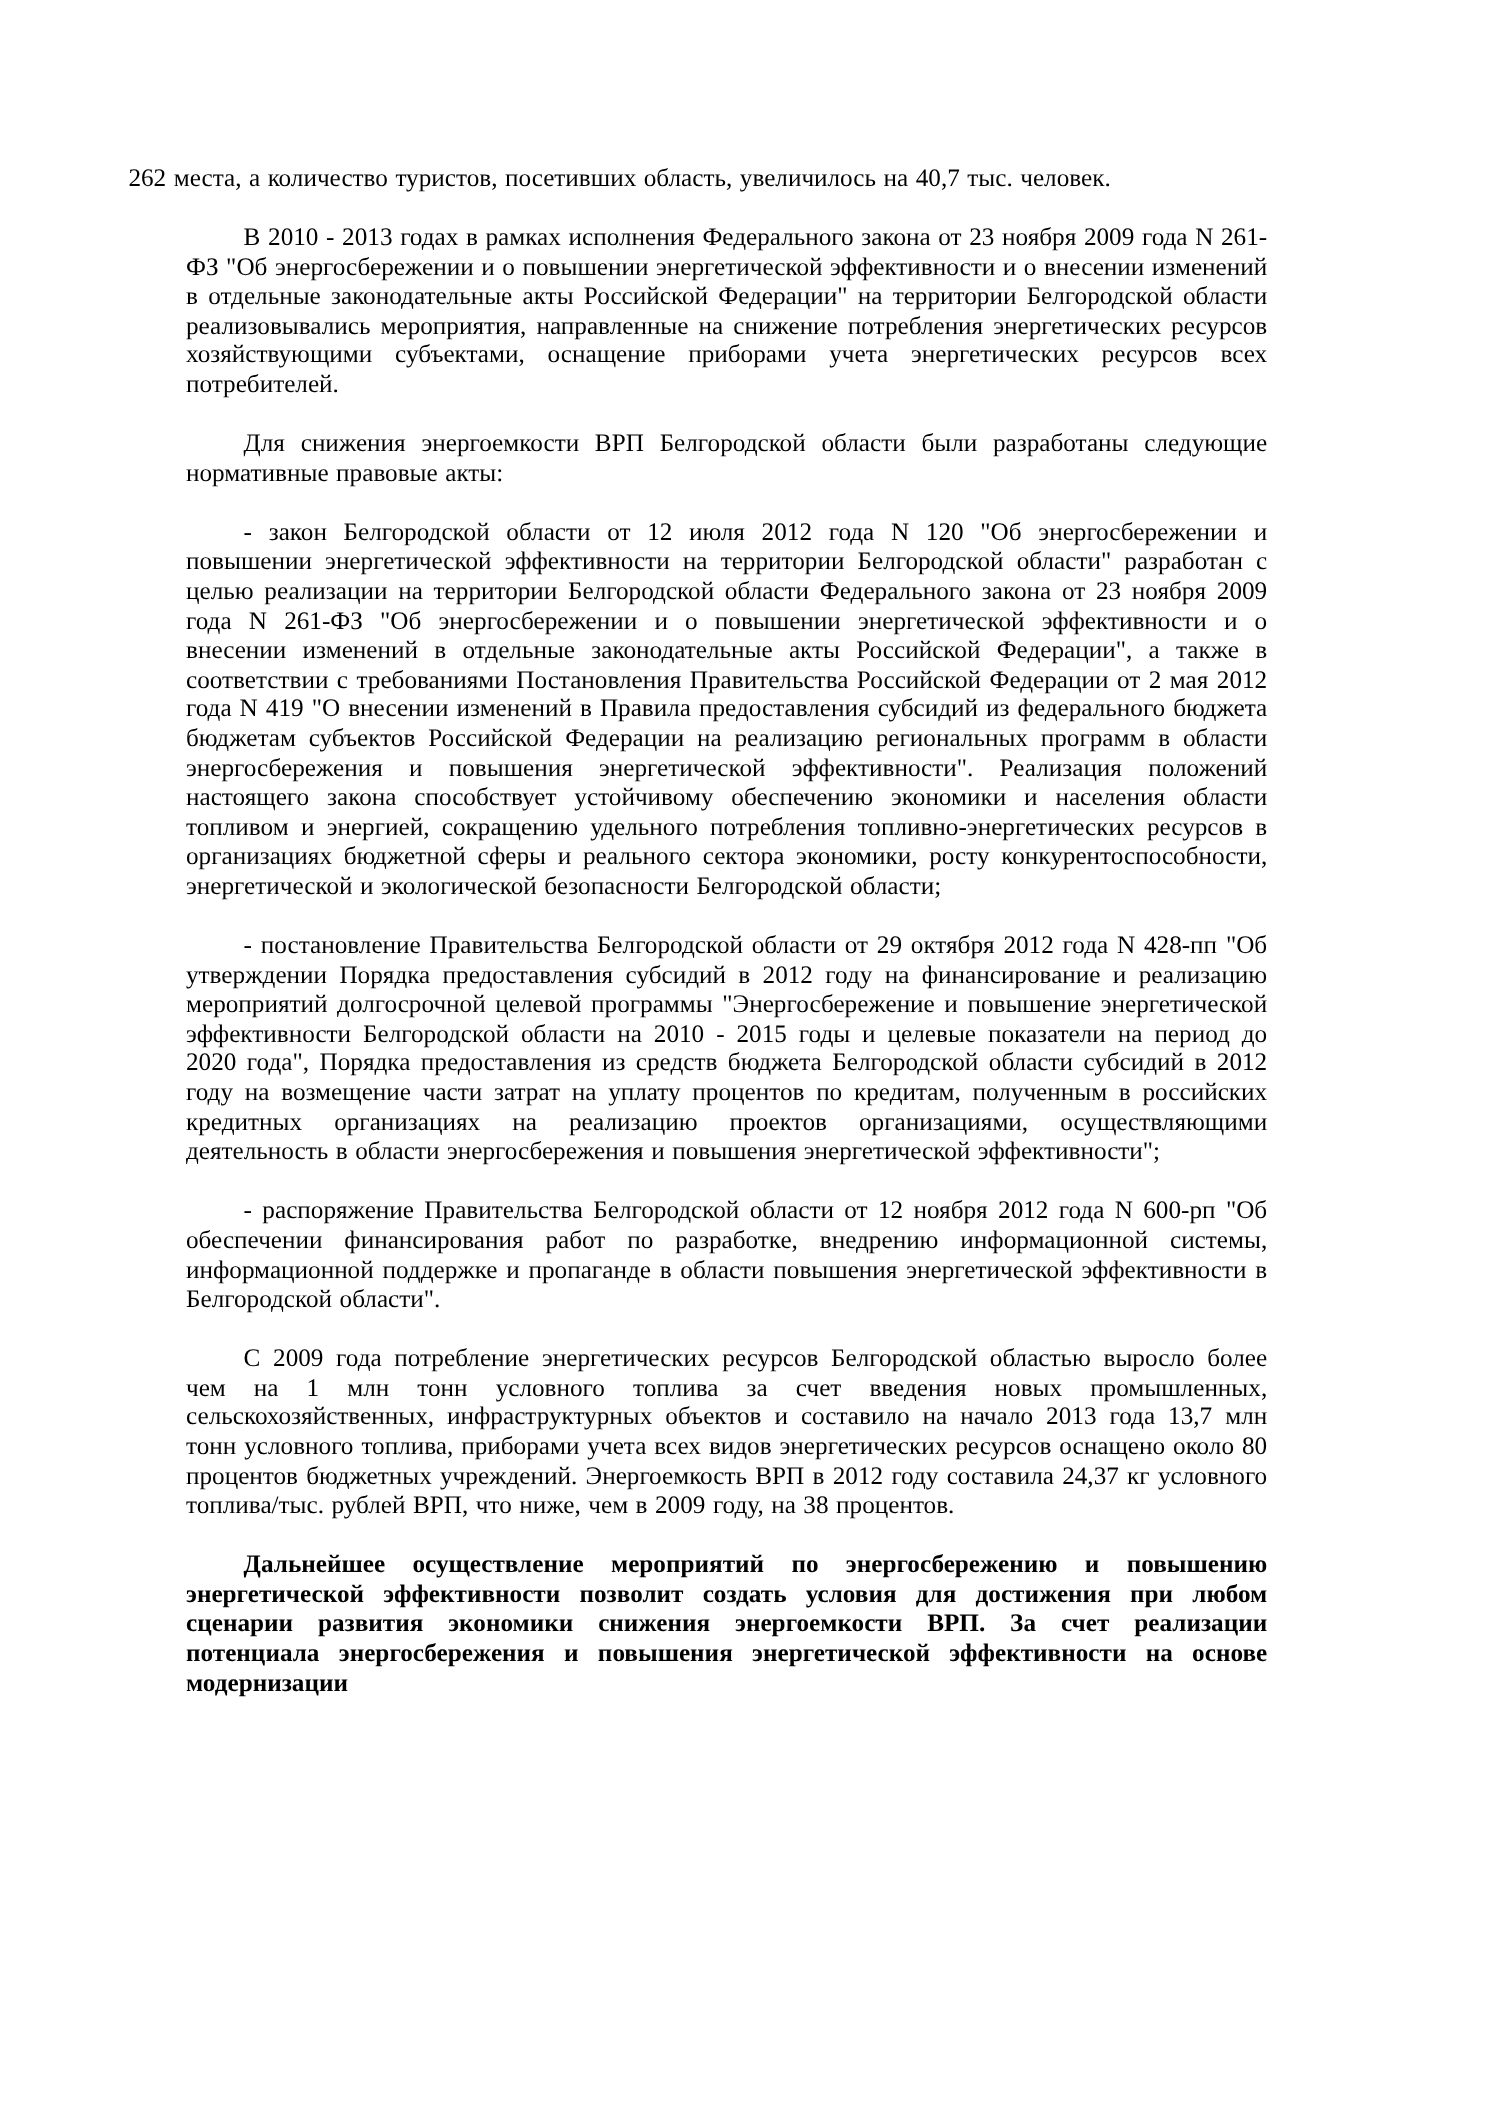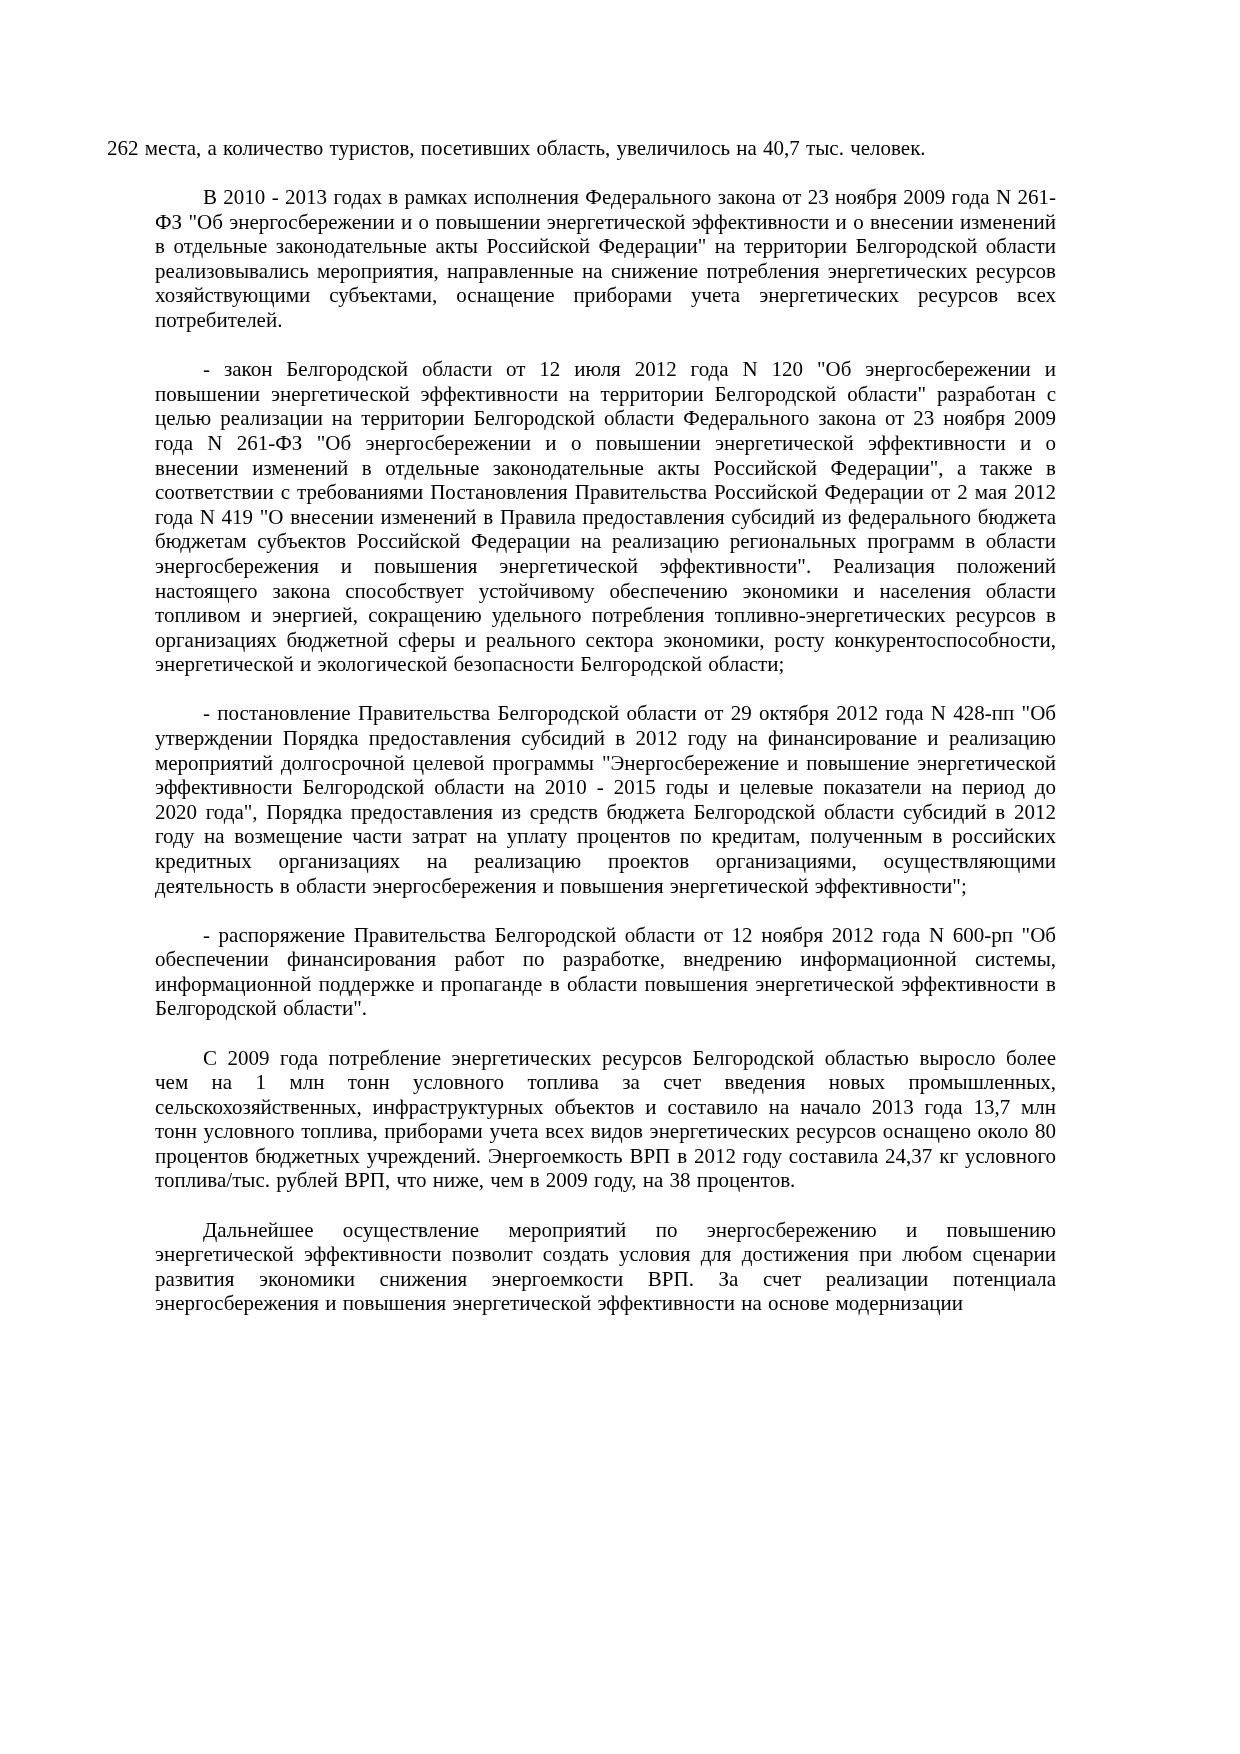--- a/index.html
+++ b/index.html
@@ -18,30 +18,31 @@
     padding: 136px 184px 40px 107px;
   }
   .para {
     margin: 0 0 24.5px 0;
     font-size: 21px;
     line-height: 24.6px;
     text-align: justify;
     word-spacing: 1px;
   }
   .para.indent { text-indent: 48px; margin-left: 48px; }
-  .para:last-child { margin-bottom: 0; }
+  .para:last-child { margin-bottom: 0; font-weight: bold; }
 </style>
 </head>
 <body>
 
 <div class="page">
   <p class="para">262 места, а количество туристов, посетивших область, увеличилось на 40,7 тыс. человек.</p>
 
   <p class="para indent">В 2010 - 2013 годах в рамках исполнения Федерального закона от 23 ноября 2009 года N 261-ФЗ "Об энергосбережении и о повышении энергетической эффективности и о внесении изменений в отдельные законодательные акты Российской Федерации" на территории Белгородской области реализовывались мероприятия, направленные на снижение потребления энергетических ресурсов хозяйствующими субъектами, оснащение приборами учета энергетических ресурсов всех потребителей.</p>
 
+  <p class="para indent">Для снижения энергоемкости ВРП Белгородской области были разработаны следующие нормативные правовые акты:</p>
 
   <p class="para indent">- закон Белгородской области от 12 июля 2012 года N 120 "Об энергосбережении и повышении энергетической эффективности на территории Белгородской области" разработан с целью реализации на территории Белгородской области Федерального закона от 23 ноября 2009 года N 261-ФЗ "Об энергосбережении и о повышении энергетической эффективности и о внесении изменений в отдельные законодательные акты Российской Федерации", а также в соответствии с требованиями Постановления Правительства Российской Федерации от 2 мая 2012 года N 419 "О внесении изменений в Правила предоставления субсидий из федерального бюджета бюджетам субъектов Российской Федерации на реализацию региональных программ в области энергосбережения и повышения энергетической эффективности". Реализация положений настоящего закона способствует устойчивому обеспечению экономики и населения области топливом и энергией, сокращению удельного потребления топливно-энергетических ресурсов в организациях бюджетной сферы и реального сектора экономики, росту конкурентоспособности, энергетической и экологической безопасности Белгородской области;</p>
 
   <p class="para indent">- постановление Правительства Белгородской области от 29 октября 2012 года N 428-пп "Об утверждении Порядка предоставления субсидий в 2012 году на финансирование и реализацию мероприятий долгосрочной целевой программы "Энергосбережение и повышение энергетической эффективности Белгородской области на 2010 - 2015 годы и целевые показатели на период до 2020 года", Порядка предоставления из средств бюджета Белгородской области субсидий в 2012 году на возмещение части затрат на уплату процентов по кредитам, полученным в российских кредитных организациях на реализацию проектов организациями, осуществляющими деятельность в области энергосбережения и повышения энергетической эффективности";</p>
 
   <p class="para indent">- распоряжение Правительства Белгородской области от 12 ноября 2012 года N 600-рп "Об обеспечении финансирования работ по разработке, внедрению информационной системы, информационной поддержке и пропаганде в области повышения энергетической эффективности в Белгородской области".</p>
 
   <p class="para indent">С 2009 года потребление энергетических ресурсов Белгородской областью выросло более чем на 1 млн тонн условного топлива за счет введения новых промышленных, сельскохозяйственных, инфраструктурных объектов и составило на начало 2013 года 13,7 млн тонн условного топлива, приборами учета всех видов энергетических ресурсов оснащено около 80 процентов бюджетных учреждений. Энергоемкость ВРП в 2012 году составила 24,37 кг условного топлива/тыс. рублей ВРП, что ниже, чем в 2009 году, на 38 процентов.</p>
 
   <p class="para indent">Дальнейшее осуществление мероприятий по энергосбережению и повышению энергетической эффективности позволит создать условия для достижения при любом сценарии развития экономики снижения энергоемкости ВРП. За счет реализации потенциала энергосбережения и повышения энергетической эффективности на основе модернизации</p>

